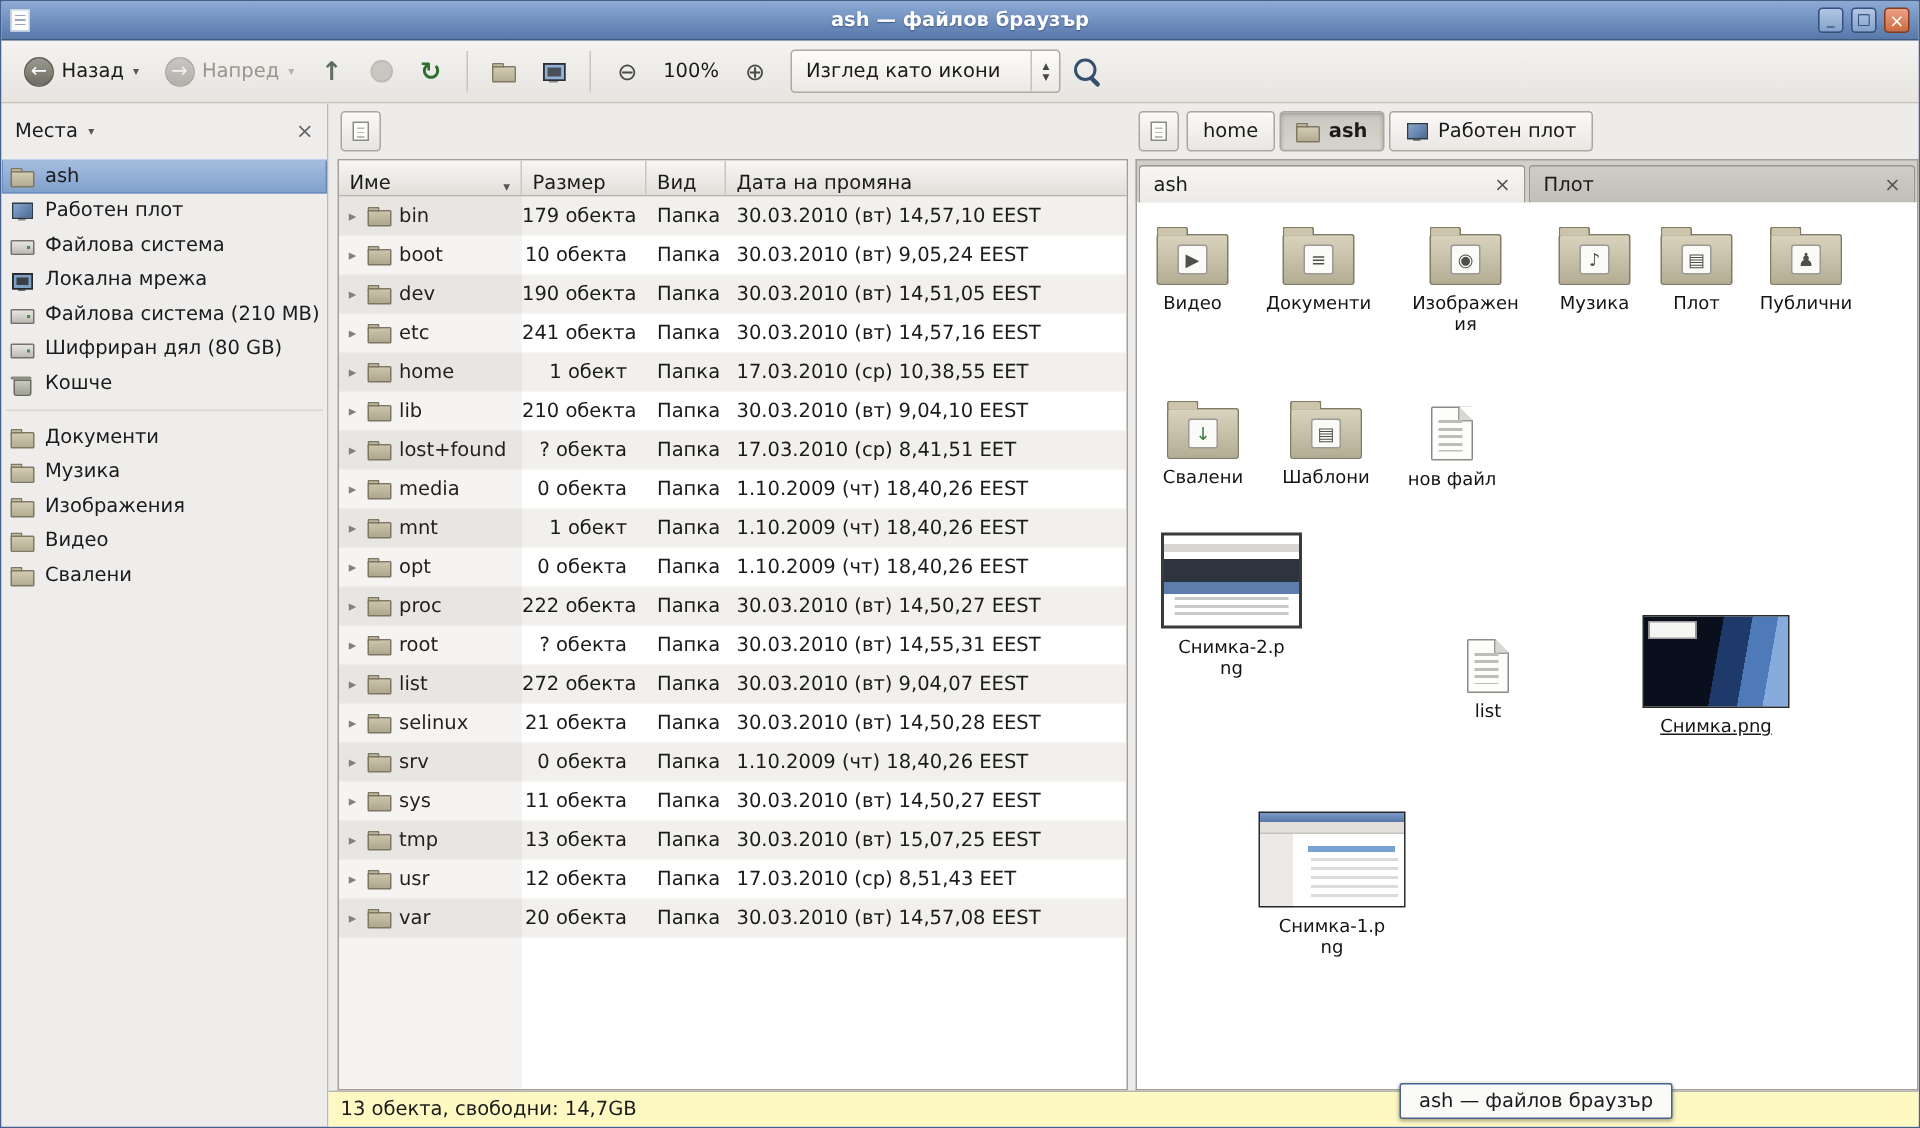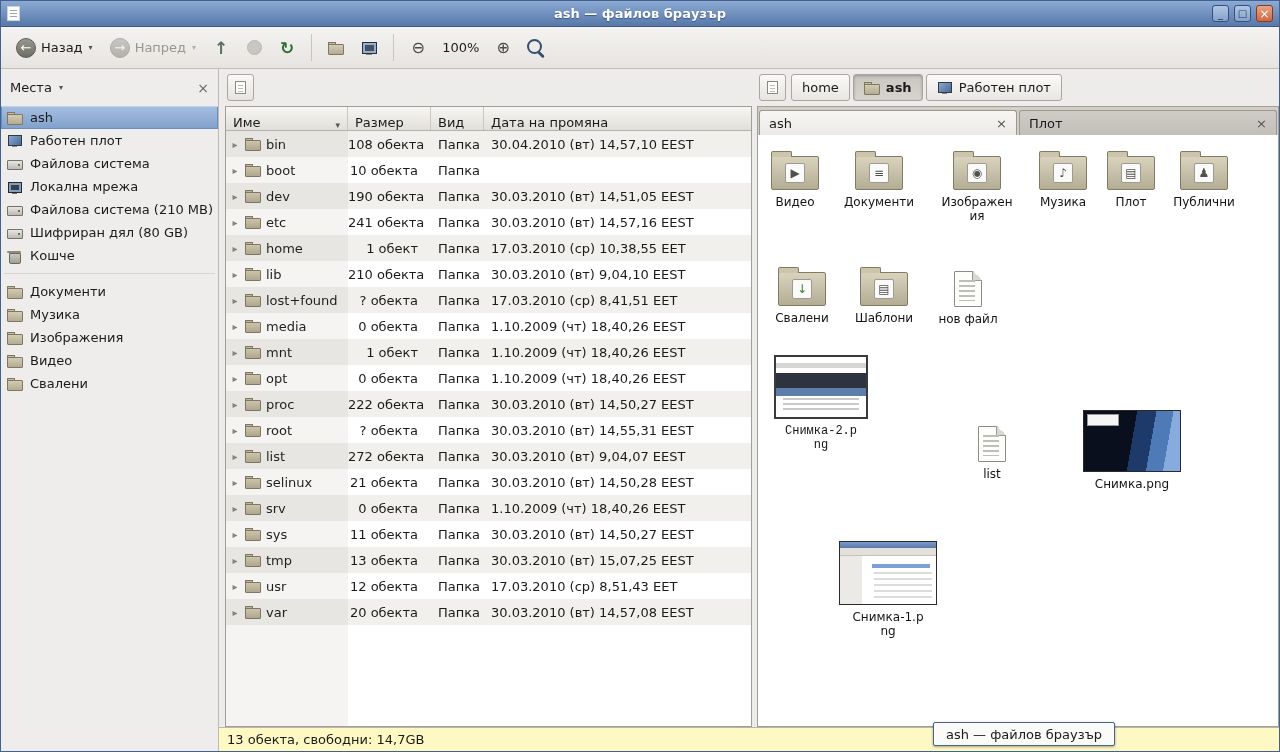--- a/index.html
+++ b/index.html
@@ -170,20 +170,27 @@
         <span class="sicon ic-computer"></span>
       </span>
     <span class="tsep"></span>
     <span class="icon-btn">
         <span class="zoom-glyph">⊖</span>
       </span>
     <span class="zoom-label">100%</span>
     <span class="icon-btn">
         <span class="zoom-glyph">⊕</span>
       </span>
+    <span class="combo">
+      <span>Изглед като икони</span>
+      <span class="spin">
+        <span>▲</span>
+          <span>▼</span>
+      </span>
+    </span>
     <span class="icon-btn">
         <span class="search-glyph"></span>
       </span>
   </div>
 
   <div class="main">
     <aside class="sidebar">
       <div class="side-head">
         <span>Места</span>
         <span class="chev">▾</span>
@@ -260,32 +267,33 @@
               <span class="hcell">Вид</span>
               <span class="hcell">Дата на промяна</span>
             </div>
             <div class="rows" id="rows">
                 <div class="trow">
     <span class="c-namewrap">
       <span class="expander">▸</span>
       <span class="sicon ic-folder"></span>
       <span class="name">bin</span>
     </span>
-    <span class="c-size">108 обекта</span>
-    <span class="c-type">Папка</span>
-    <span class="c-date">30.04.2010 (вт) 14,57,10 EEST</span>
+    <span class="c-size">179 обекта</span>
+    <span class="c-type">Папка</span>
+    <span class="c-date">30.03.2010 (вт) 14,57,10 EEST</span>
   </div>
                 <div class="trow">
     <span class="c-namewrap">
       <span class="expander">▸</span>
       <span class="sicon ic-folder"></span>
       <span class="name">boot</span>
     </span>
     <span class="c-size">10 обекта</span>
     <span class="c-type">Папка</span>
+    <span class="c-date">30.03.2010 (вт) 9,05,24 EEST</span>
   </div>
                 <div class="trow">
     <span class="c-namewrap">
       <span class="expander">▸</span>
       <span class="sicon ic-folder"></span>
       <span class="name">dev</span>
     </span>
     <span class="c-size">190 обекта</span>
     <span class="c-type">Папка</span>
     <span class="c-date">30.03.2010 (вт) 14,51,05 EEST</span>
@@ -532,29 +540,29 @@
               <div class="iitem" style="left: 84px; top: 130px; width: 84px;">
     <div class="big-folder">
       <span class="emblem">▤</span>
     </div>
     <div class="ilabel">Шаблони</div>
   </div>
               <div class="iitem" style="left: 172px; top: 132px; width: 76px;">
     <div class="doc-icon"></div>
     <div class="ilabel">нов файл</div>
   </div>
-              <div class="iitem" style="left: 7px; top: 220px; width: 112px; font-family: Liberation Mono, monospace;">
+              <div class="iitem" style="left: 7px; top: 220px; width: 112px;">
     <div class="thumb v-webpage-guadec"></div>
     <div class="ilabel">Снимка-2.png</div>
   </div>
               <div class="iitem" style="left: 196px; top: 287px; width: 76px;">
     <div class="doc-icon"></div>
     <div class="ilabel">list</div>
   </div>
-              <div class="iitem" style="left: 318px; top: 275px; width: 112px;">
+              <div class="iitem" style="left: 330px; top: 275px; width: 112px; text-decoration: underline;">
     <div class="thumb v-webpage-store"></div>
     <div class="ilabel">Снимка.png</div>
   </div>
               <div class="iitem" style="left: 74px; top: 406px; width: 112px;">
     <div class="thumb v-filemanager-window"></div>
     <div class="ilabel">Снимка-1.png</div>
   </div>
             </div>
         </section>
       </div>

